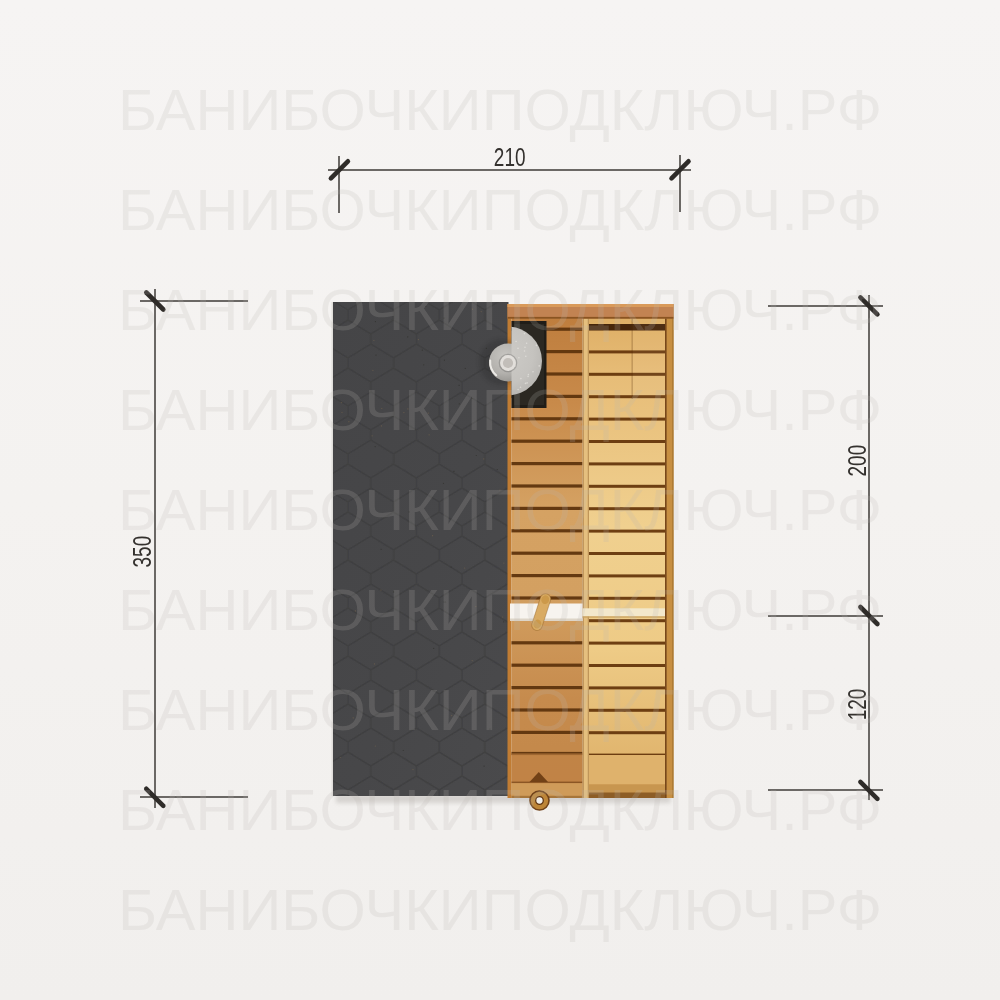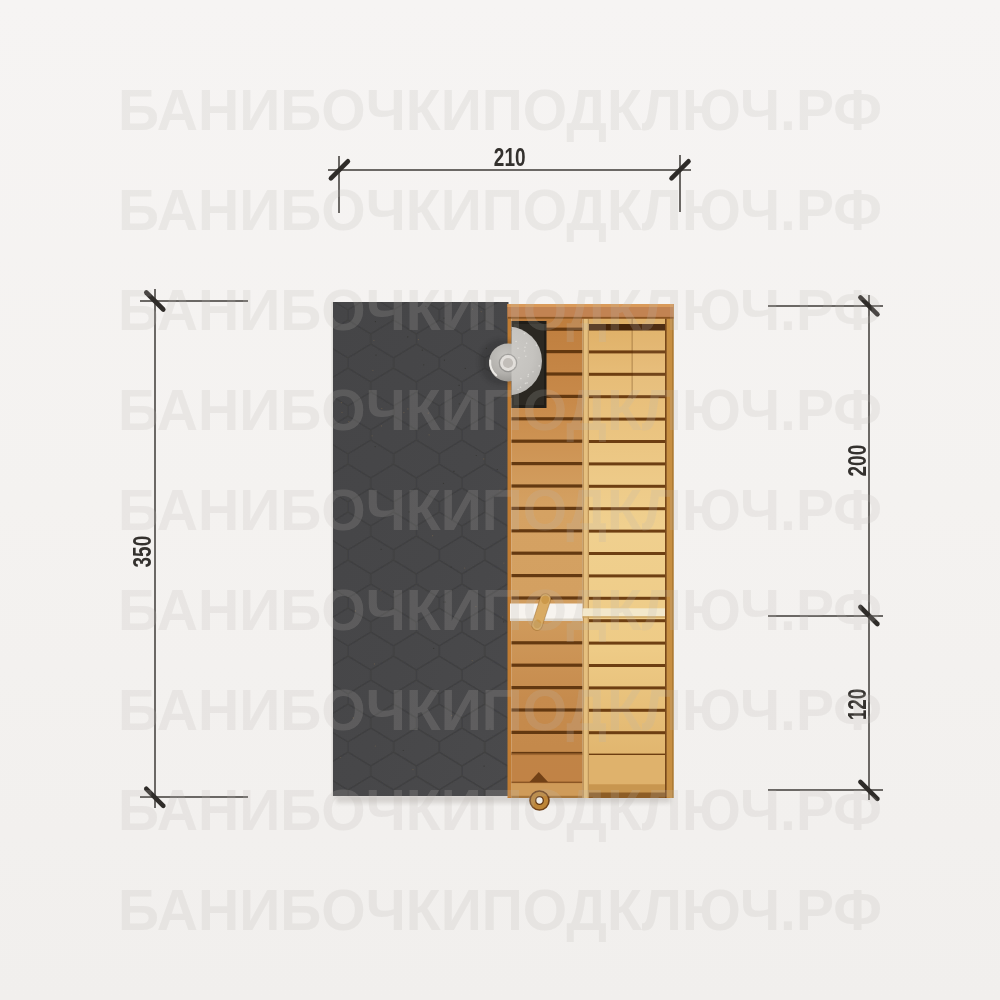--- a/index.html
+++ b/index.html
@@ -1,17 +1,17 @@
 <!DOCTYPE html>
 <html><head>
 <meta charset="utf-8">
 <style>
 html,body{margin:0;padding:0;width:1000px;height:1000px;overflow:hidden;background:#f4f2f0;}
 body{font-family:"Liberation Sans",sans-serif;}
-#wrap{position:relative;width:1000px;height:1000px;font-weight:bold;}
+#wrap{position:relative;width:1000px;height:1000px;}
 svg{position:absolute;top:0;left:0;}
 </style>
 </head>
 <body>
 <div id="wrap">
 <svg width="1000" height="1000" viewBox="0 0 1000 1000" font-family="Liberation Sans, sans-serif">
 <defs>
 <linearGradient id="bg" x1="0" y1="0" x2="0" y2="1">
           <stop offset="0" stop-color="#f6f4f3"></stop>
           <stop offset="0.5" stop-color="#f4f2f0"></stop>

